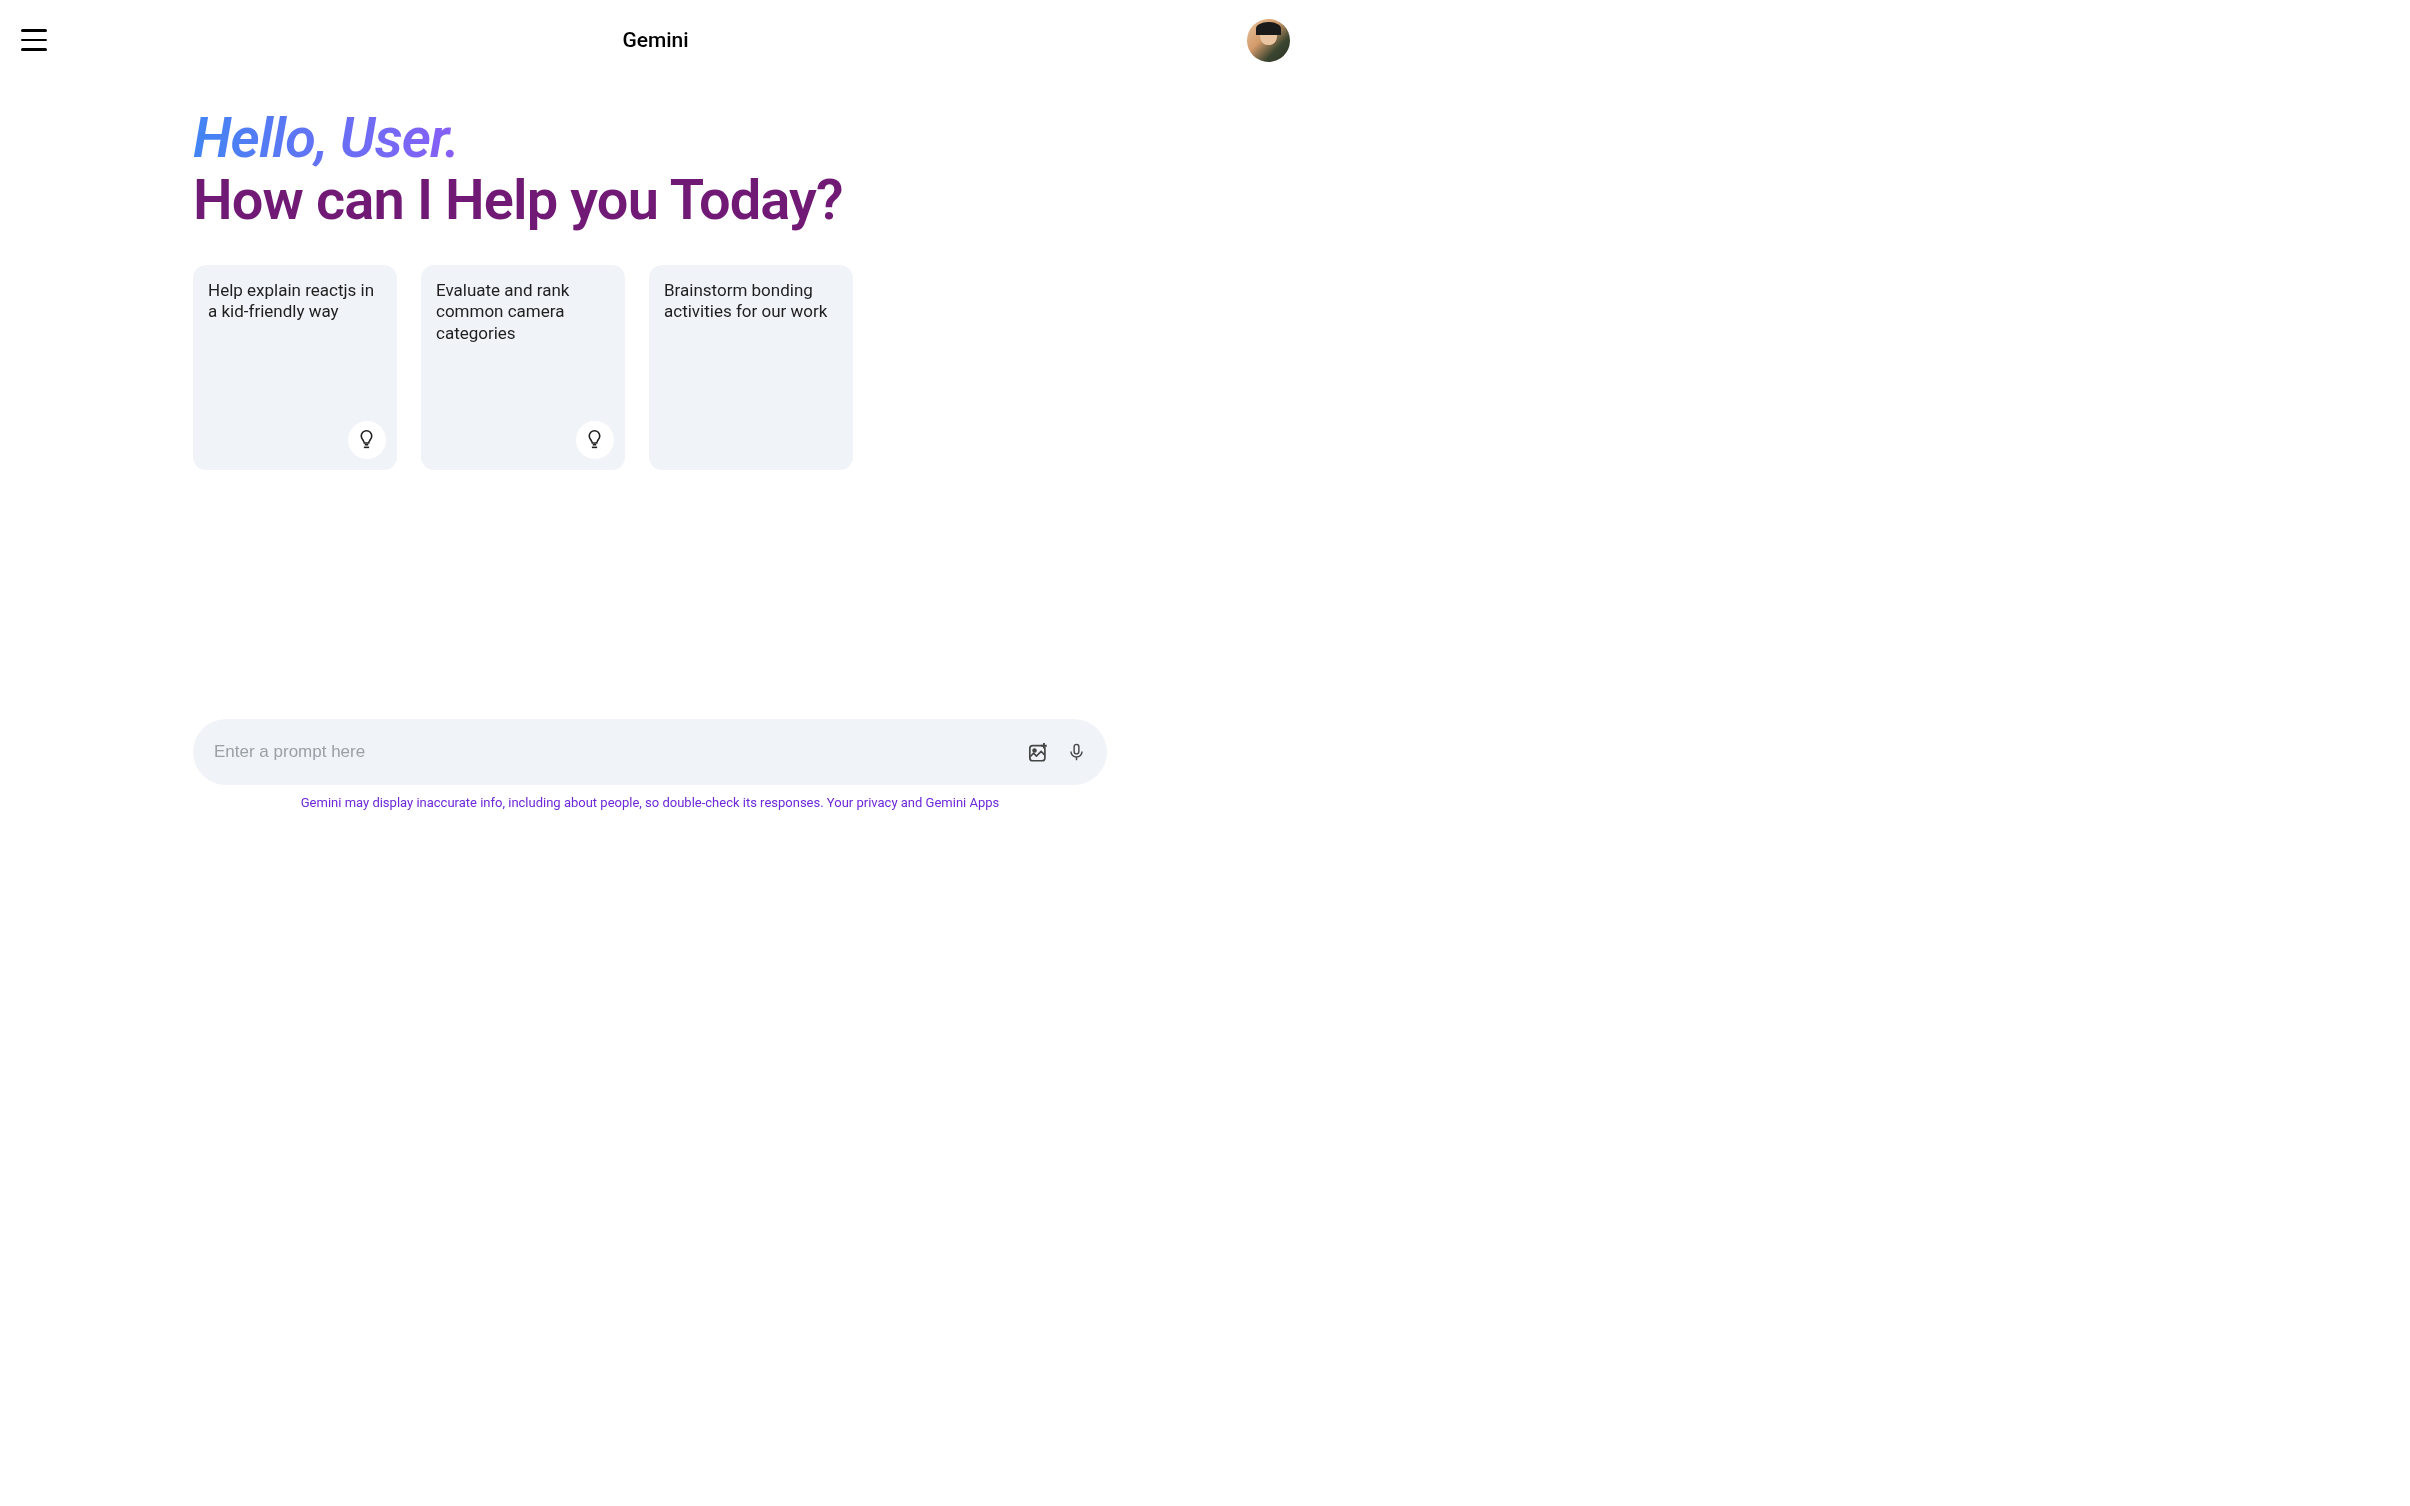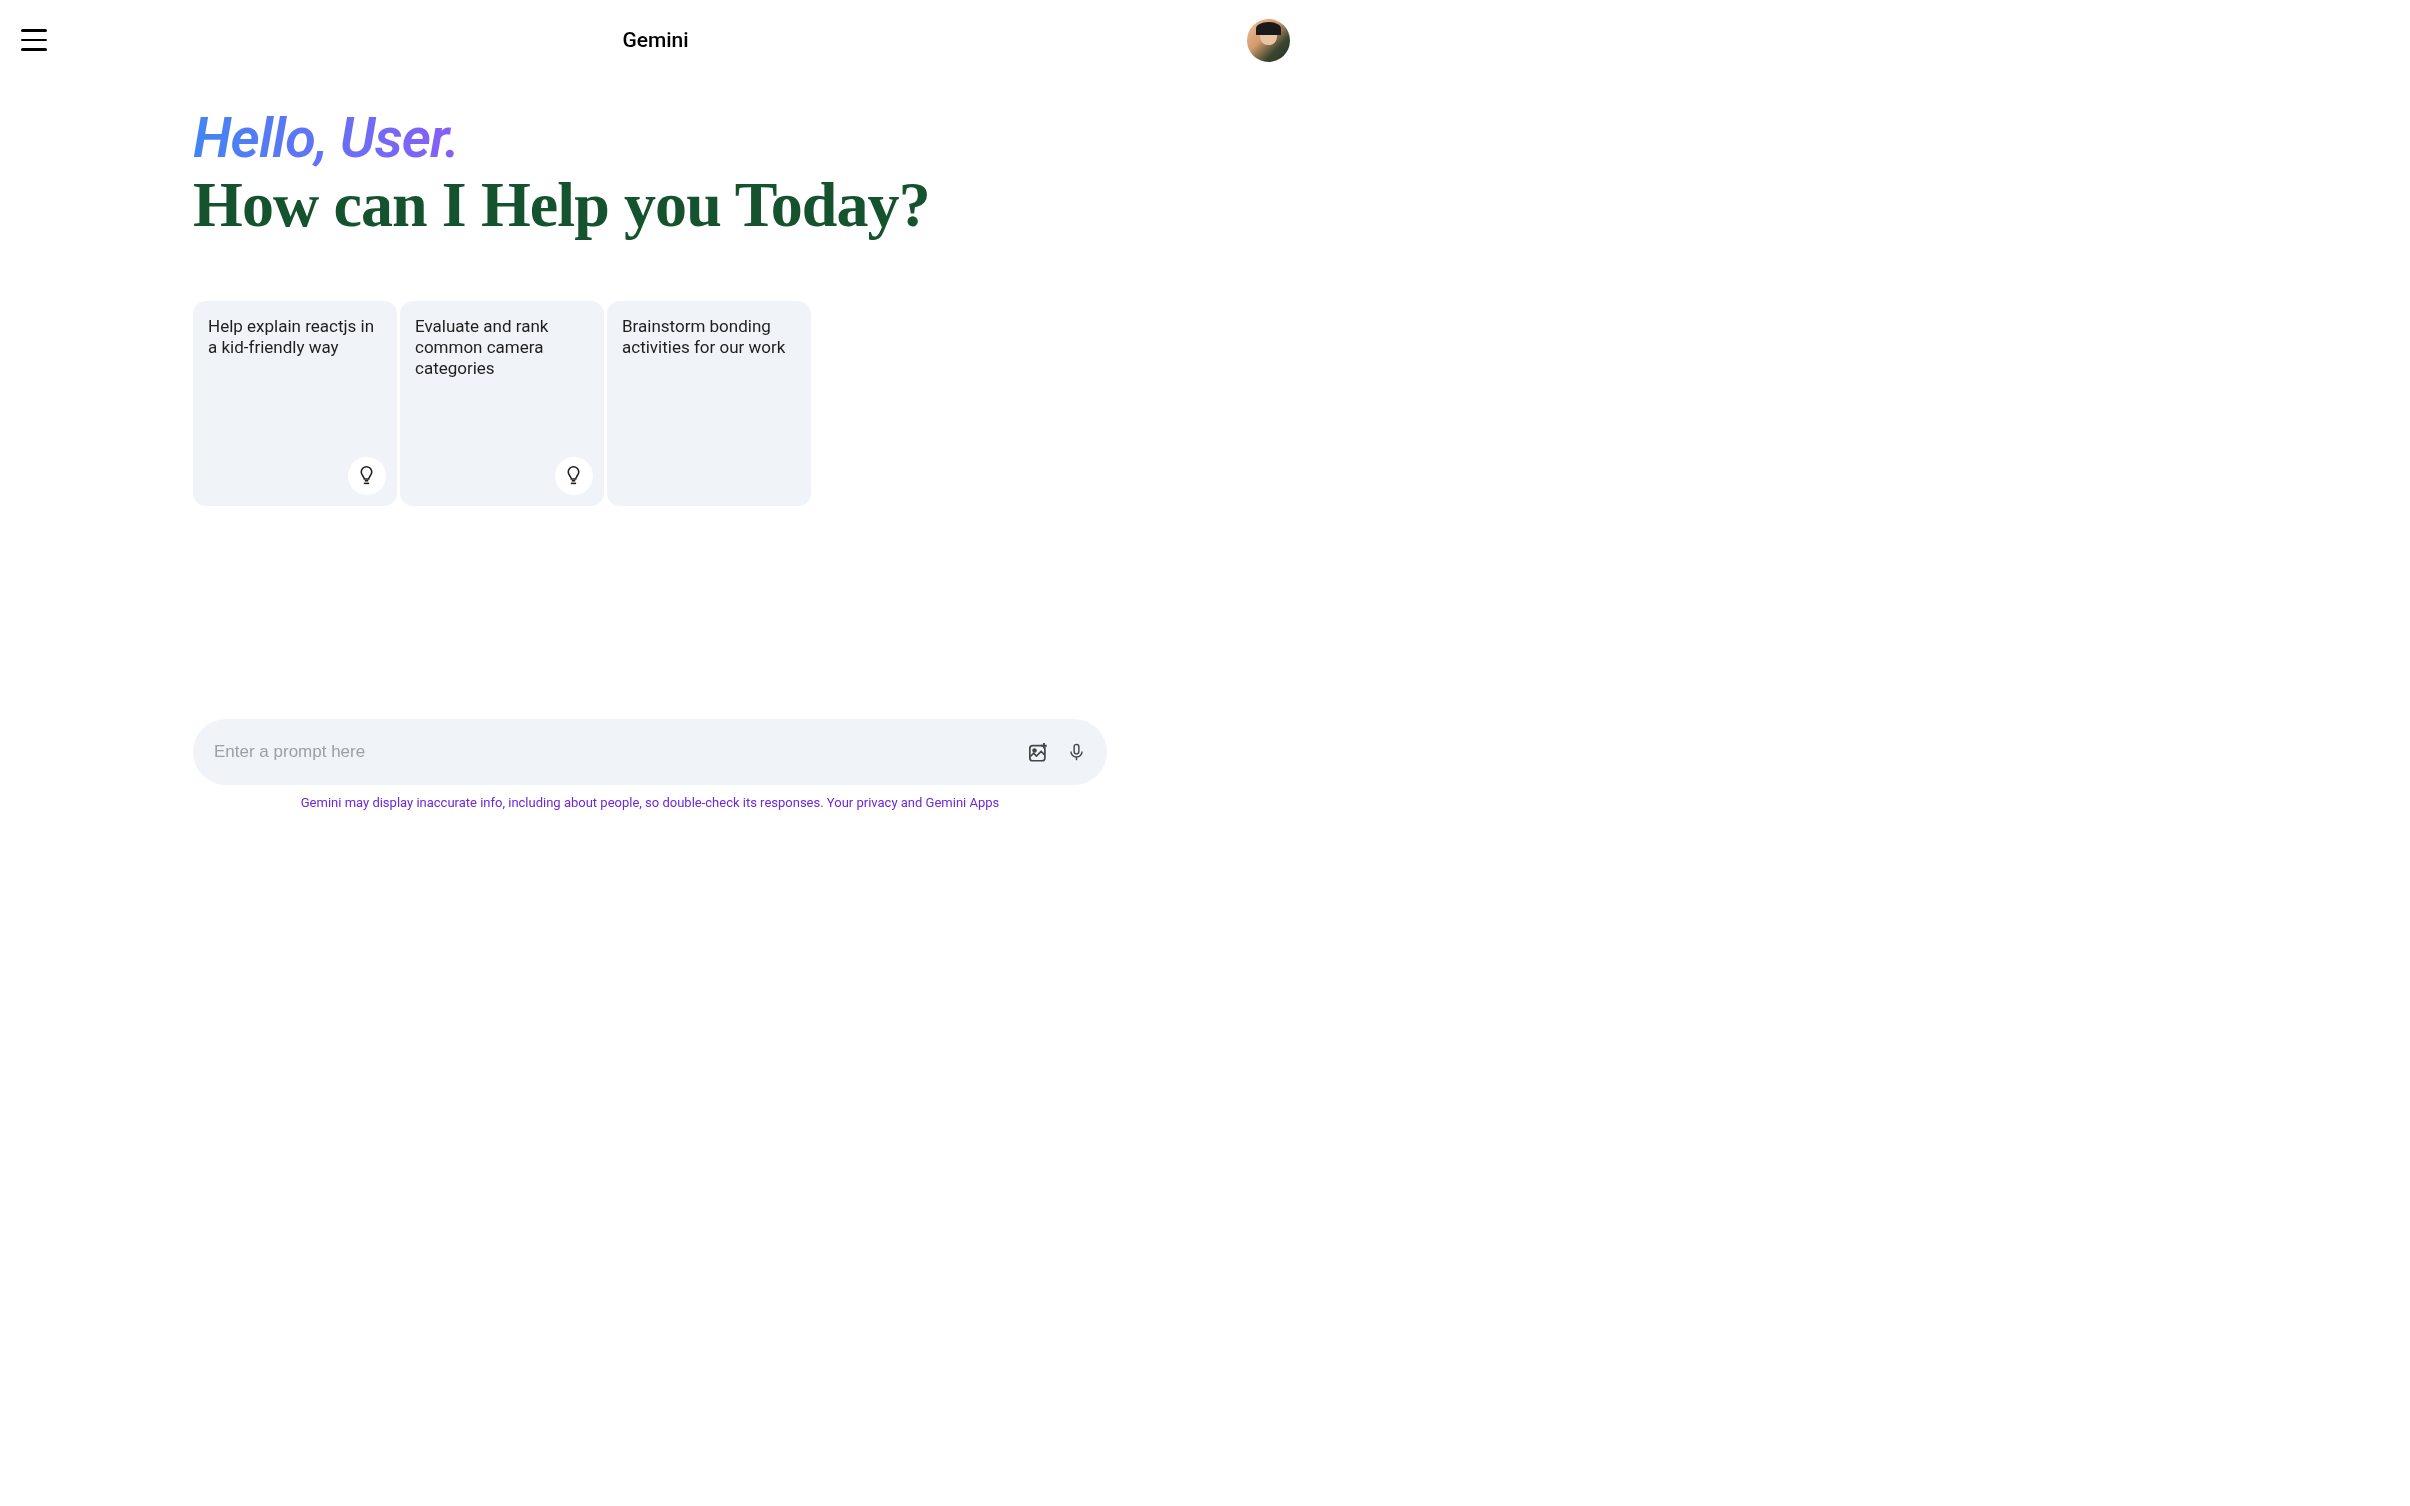--- a/index.html
+++ b/index.html
@@ -92,32 +92,31 @@
       letter-spacing: -0.9px;
       background: linear-gradient(90deg, #4285f4 0%, #8b5cf6 30%, #ec4899 60%, #ef4444 100%);
       -webkit-background-clip: text;
       -webkit-text-fill-color: transparent;
       background-clip: text;
       line-height: 1.1;
       font-style: italic;
     }
     
     .subheading {
-      font-size: 64px;
+      font-size: 56px;
       font-weight: 600;
       letter-spacing: -0.9px;
-      color: #14532d;
+      color: #701a75;
       line-height: 1.1;
-      font-family: Liberation Serif, serif;
     }
     
     .cards-container {
       display: flex;
-      gap: 3px;
-      margin-top: 61px;
+      gap: 24px;
+      margin-top: 34px;
       overflow: hidden;
     }
     
     .card {
       flex: 0 0 204px;
       height: 205px;
       background: #f0f4f9;
       border-radius: 13px;
       padding: 15px;
       position: relative;

